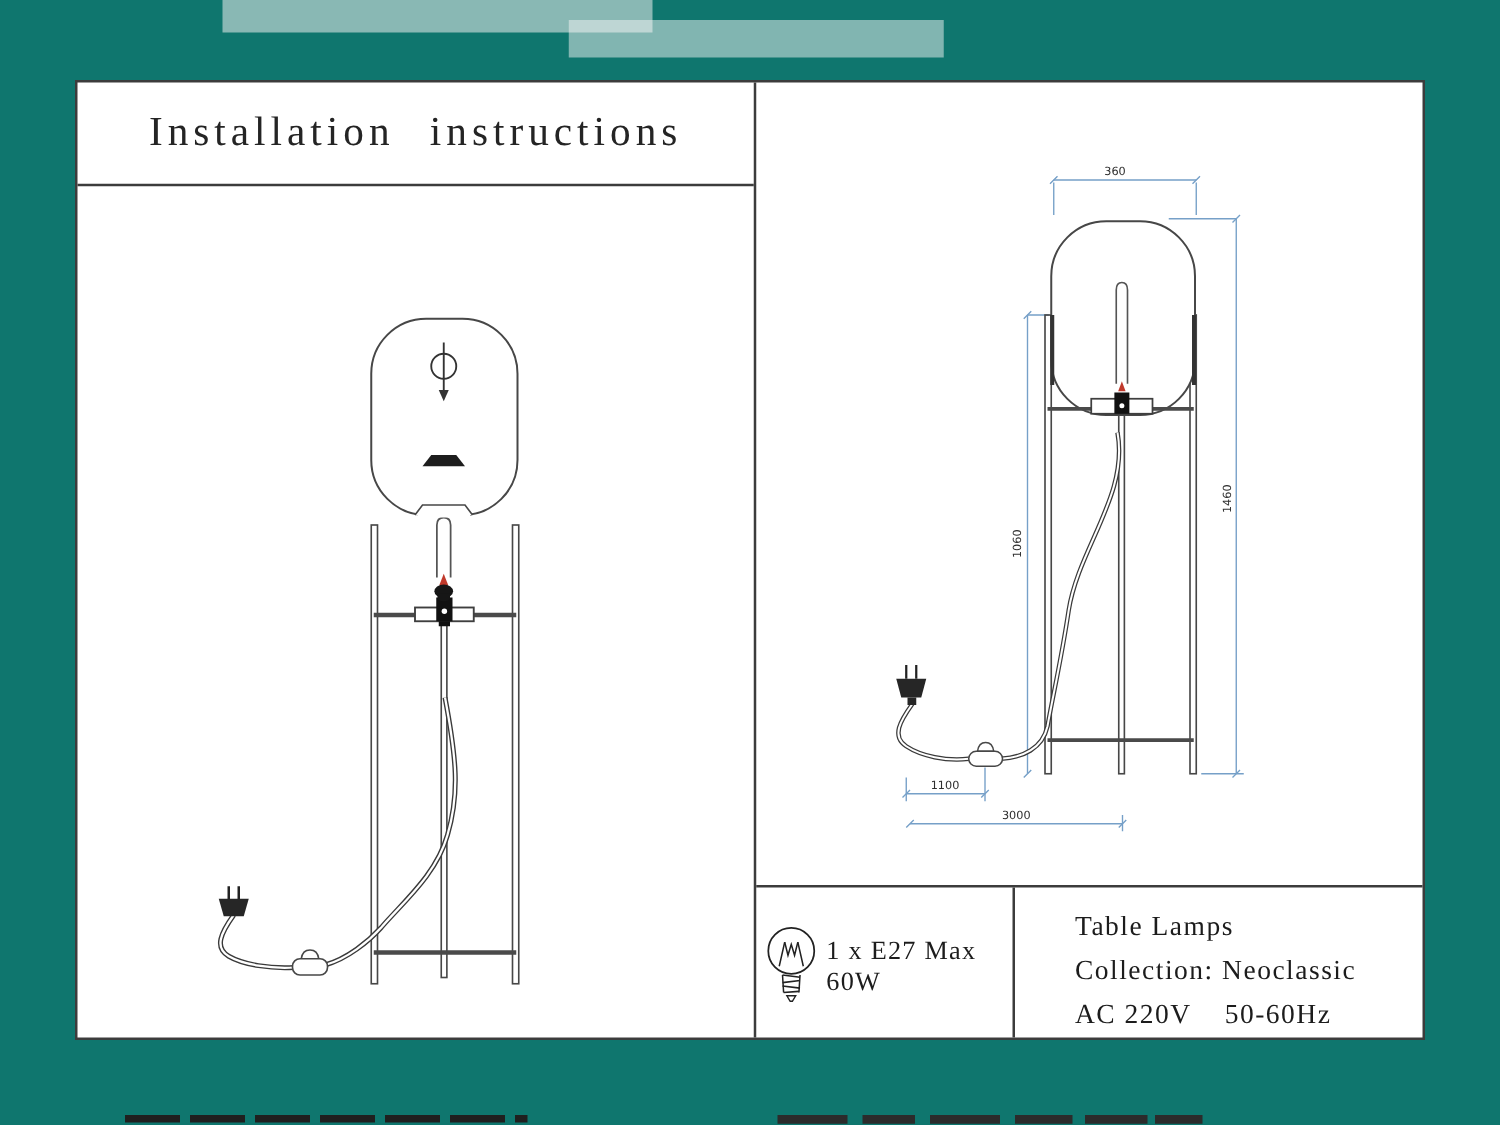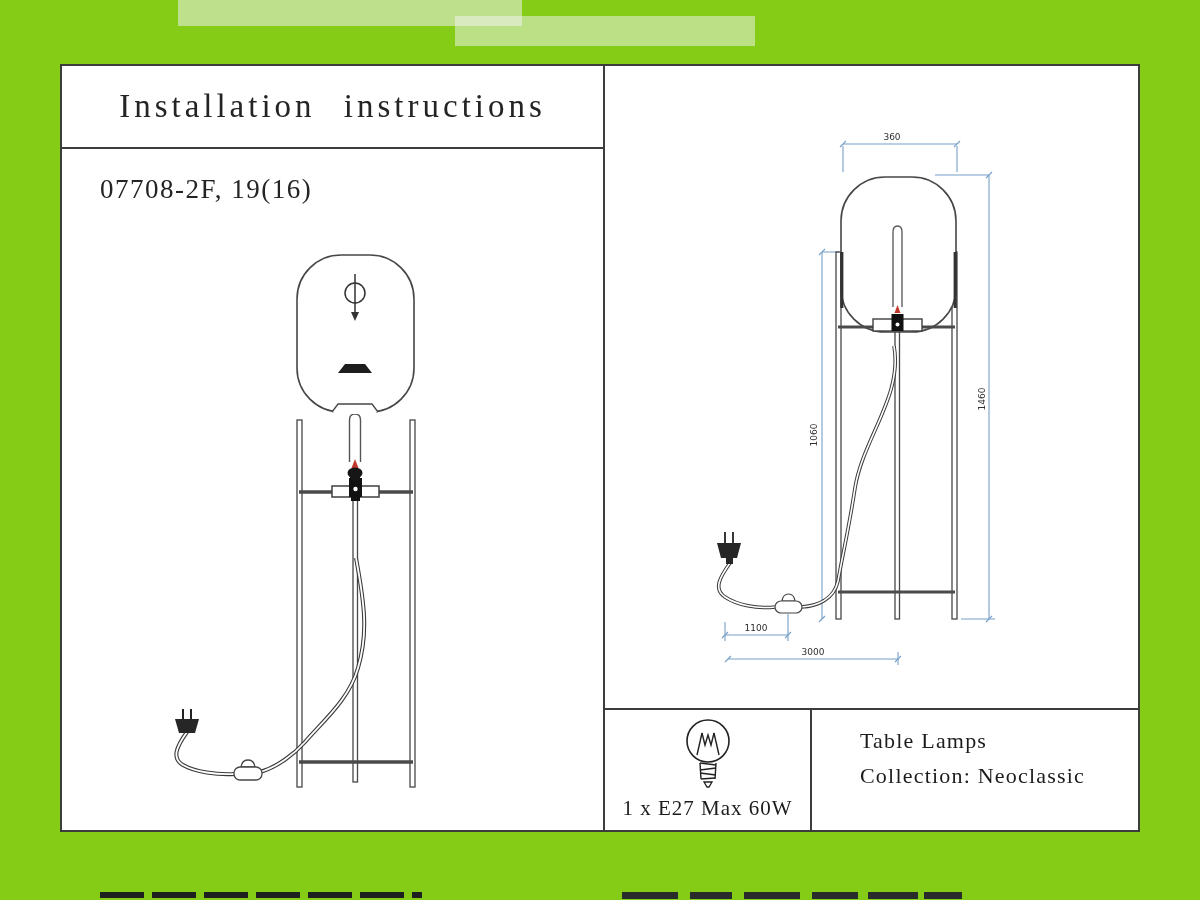--- a/index.html
+++ b/index.html
@@ -1,18 +1,18 @@
 <!DOCTYPE html>
 <html><head>
 <meta charset="utf-8">
 <style>
   html,body{margin:0;padding:0;}
   body{width:1200px;height:900px;background:#ffffff;overflow:hidden;
        font-family:"Liberation Serif","DejaVu Serif",serif;color:#1f1f1f;}
-  .page{position:relative;width:1200px;height:900px;background:#84cc16;}
+  .page{position:relative;width:1200px;height:900px;background:#0f766e;}
 
   
   .smudge-a{position:absolute;left:178px;top:0;width:344px;height:26px;background:#eeeeee;opacity:.55;}
   .smudge-b{position:absolute;left:455px;top:16px;width:300px;height:30px;background:#f4f4f4;opacity:.5;}
   .strip-left{position:absolute;left:100px;top:892px;width:322px;height:6px;
       background:repeating-linear-gradient(90deg,#1f1f1f 0 44px,transparent 44px 52px);}
   .strip-block{position:absolute;top:892px;height:7px;background:#2b2b2b;}
 
   
   .frame{position:absolute;left:60px;top:64px;width:1076px;height:764px;
@@ -23,21 +23,21 @@
              border-bottom:2px solid #3c3c3c;display:flex;align-items:center;justify-content:center;}
   .title-row span{font-size:33px;letter-spacing:4px;word-spacing:16px;color:#242424;}
 
   .model{position:absolute;left:38px;top:108px;font-size:27px;letter-spacing:1.5px;color:#242424;}
 
   .left-draw{position:absolute;left:0;top:0;width:541px;height:764px;}
   .right-draw{position:absolute;left:543px;top:0;width:533px;height:642px;}
 
   .spec{position:absolute;left:543px;top:642px;width:533px;height:120px;
         border-top:2px solid #3c3c3c;display:flex;}
-  .spec-left{width:205px;border-right:2px solid #3c3c3c;display:flex;flex-direction:column;
+  .spec-left{width:205px;border-right:2px solid #3c3c3c;display:flex;flex-direction:row;
              align-items:center;justify-content:flex-start;padding-top:5px;box-sizing:content-box;}
   .spec-bulb-label{font-size:21px;letter-spacing:1px;margin-top:1px;color:#1c1c1c;}
   .spec-right{flex:1;padding:13px 0 0 48px;}
   .spec-line{font-size:22px;letter-spacing:1.2px;line-height:35px;color:#1c1c1c;white-space:pre;}
 
   svg .ink{stroke:#474747;fill:none;}
   svg text{font-family:"DejaVu Sans","Liberation Sans",sans-serif;fill:#2e2e2e;}
 </style>
 </head>
 <body>
@@ -45,21 +45,20 @@
 <div class="page">
 
   <div class="smudge-a"></div>
   <div class="smudge-b"></div>
 
   <div class="frame">
 
     <div class="title-row">
       <span>Installation instructions</span>
     </div>
-    <div class="model">07708-2F, 19(16)</div>
 
     <svg class="left-draw" viewBox="0 0 541 764">
 
       <g>
         <rect class="ink" x="235" y="354" width="5" height="367" stroke-width="1.3" fill="#fff"></rect>
         <rect class="ink" x="348" y="354" width="5" height="367" stroke-width="1.3" fill="#fff"></rect>
         <line x1="237" y1="426" x2="351" y2="426" stroke="#4a4a4a" stroke-width="3.5"></line>
         <rect class="ink" x="291" y="430" width="4.5" height="286" stroke-width="1.3" fill="#fff"></rect>
         <line x1="237" y1="696" x2="351" y2="696" stroke="#4a4a4a" stroke-width="3.5"></line>
       </g>
@@ -181,20 +180,21 @@
           <path d="M26,18 L29,30 L32,20 L35,30 L38,18" stroke="#222" stroke-width="1.4" fill="none"></path>
           <path d="M24,48 L40,50 M40,53 L24,55 M24,58 L40,60 M39,63 L25,64" stroke="#222" stroke-width="1.5" fill="none"></path>
           <path d="M24,48 L25,64 M40,48 L39,64" stroke="#222" stroke-width="1.4" fill="none"></path>
           <path d="M28,67 h8 l-3,5 h-2 Z" stroke="#222" stroke-width="1.3" fill="none"></path>
         </svg>
         <div class="spec-bulb-label">1 x E27 Max 60W</div>
       </div>
       <div class="spec-right">
         <div class="spec-line">Table Lamps</div>
         <div class="spec-line">Collection: Neoclassic</div>
+        <div class="spec-line">AC 220V    50-60Hz</div>
       </div>
     </div>
 
   </div>
 
   <div class="strip-left"></div>
   <div class="strip-block" style="left:622px;width:56px;"></div>
   <div class="strip-block" style="left:690px;width:42px;"></div>
   <div class="strip-block" style="left:744px;width:56px;"></div>
   <div class="strip-block" style="left:812px;width:46px;"></div>

